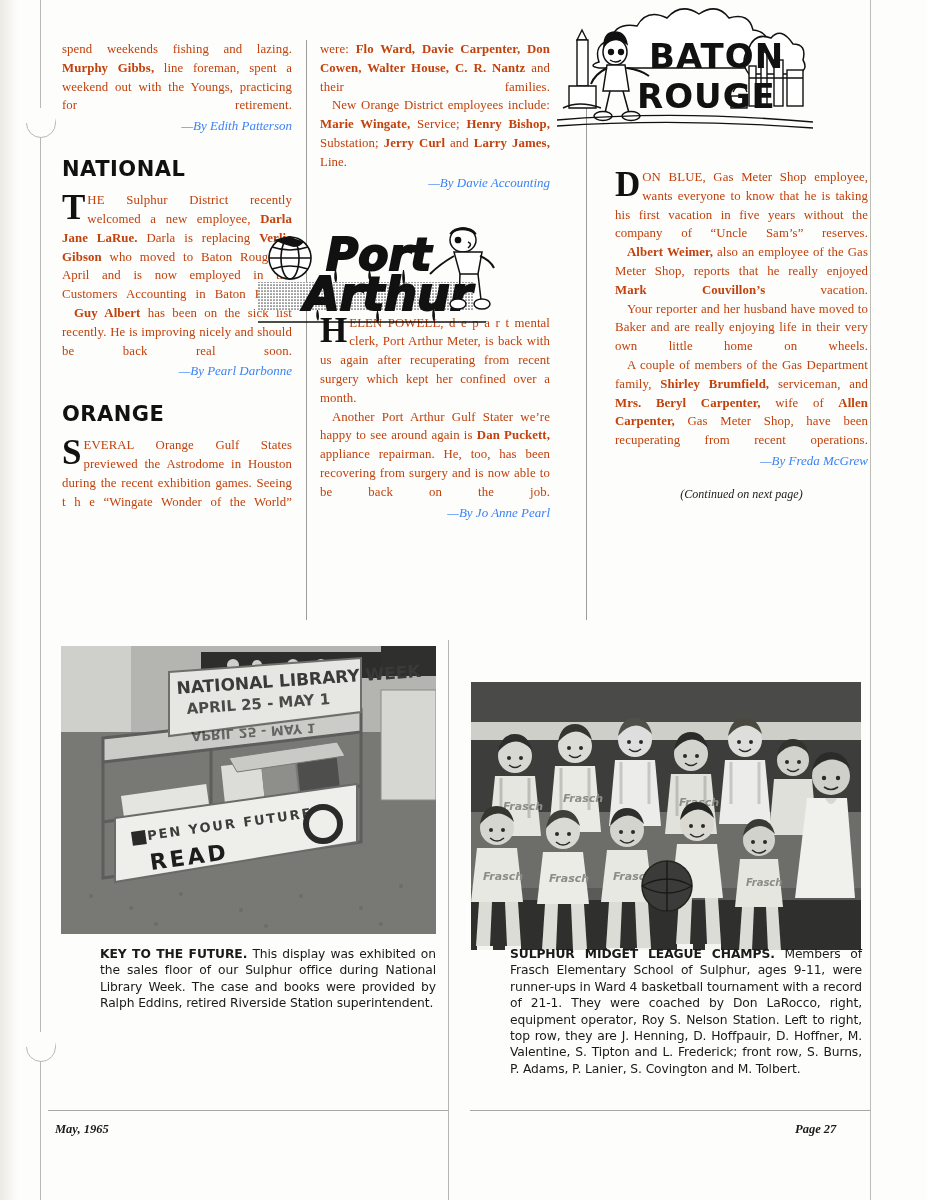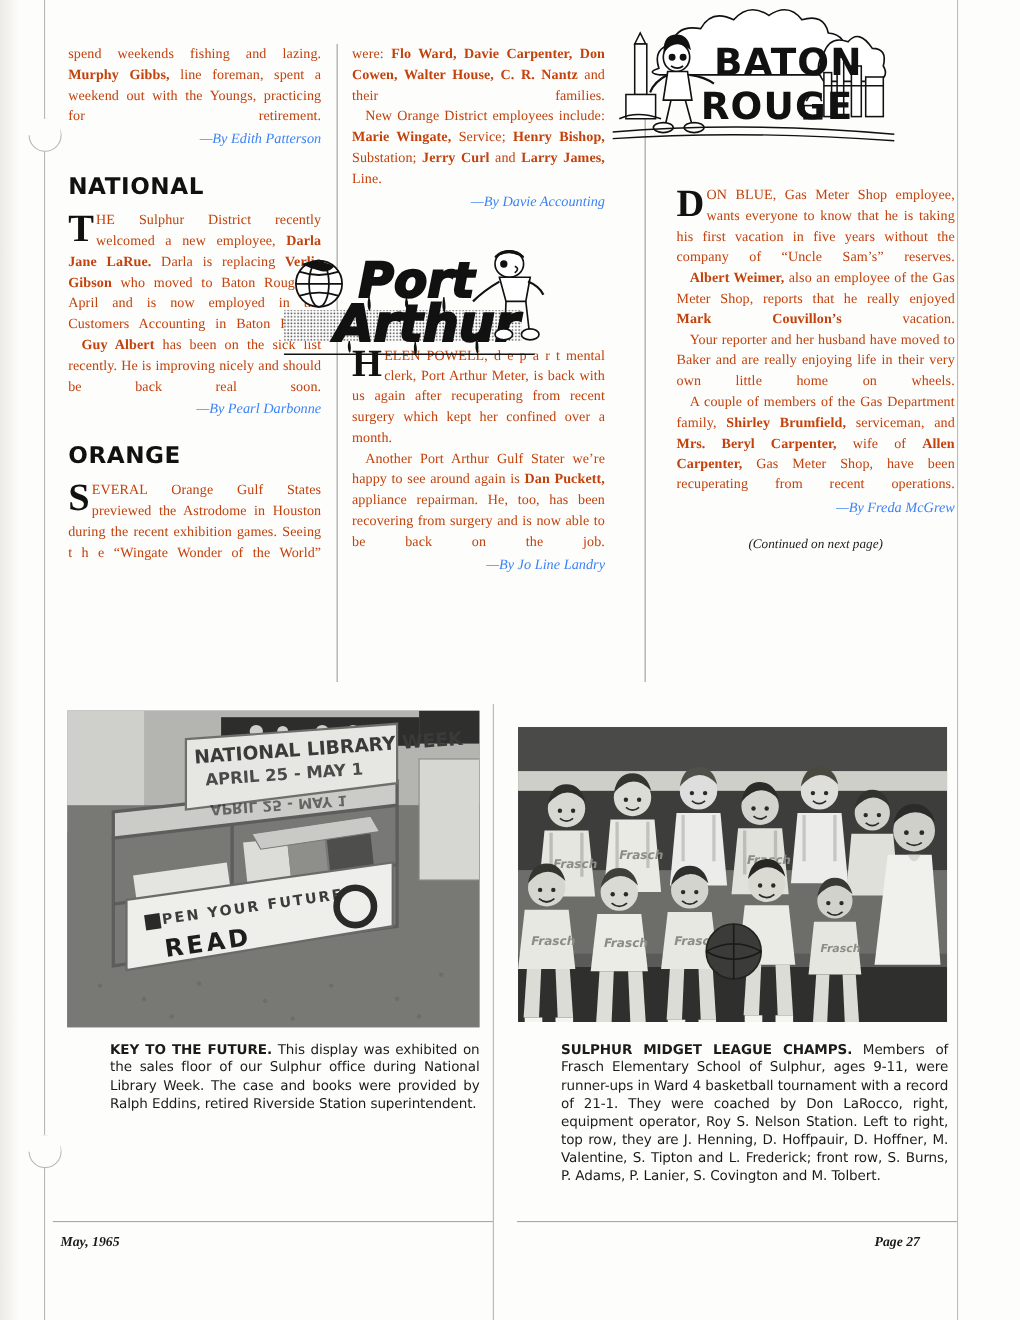--- a/index.html
+++ b/index.html
@@ -156,21 +156,21 @@
     height: 122px;
   }
 
   
   .photo {
     position: absolute;
     background: #8d8d8a;
     overflow: hidden;
   }
   .photo.left  { left: 61px;  top: 646px; width: 375px; height: 288px; }
-  .photo.right { left: 471px; top: 661px; width: 390px; height: 268px; }
+  .photo.right { left: 471px; top: 682px; width: 390px; height: 268px; }
 
   .cap {
     position: absolute;
     font-family: "DejaVu Sans", sans-serif;
     font-size: 12.3px;
     line-height: 16.4px;
     color: #1a1a1a;
     text-align: justify;
     text-align-last: left;
     letter-spacing: -0.1px;
@@ -251,21 +251,21 @@
 
       <div style="height:122px"></div>
 
       <div class="dropwrap">
         <span class="dropcap">H</span>
         <p class="body">ELEN POWELL, d e p a r t mental clerk, Port Arthur Meter, is back with us again after recuperating from recent surgery which kept her confined over a month.</p>
       </div>
 
       <p class="body indent">Another Port Arthur Gulf Stater we’re happy to see around again is <b>Dan Puckett,</b> appliance repairman. He, too, has been recovering from surgery and is now able to be back on the job.</p>
 
-      <p class="byline">—By Jo Line Landry</p>
+      <p class="byline">—By Jo Anne Pearl</p>
 
     </div>
 
     <div class="col c3">
 
       <div style="height:128px"></div>
 
       <div class="dropwrap">
         <span class="dropcap">D</span>
         <p class="body">ON BLUE, Gas Meter Shop employee, wants everyone to know that he is taking his first vacation in five years without the company of “Uncle Sam’s” reserves.</p>

